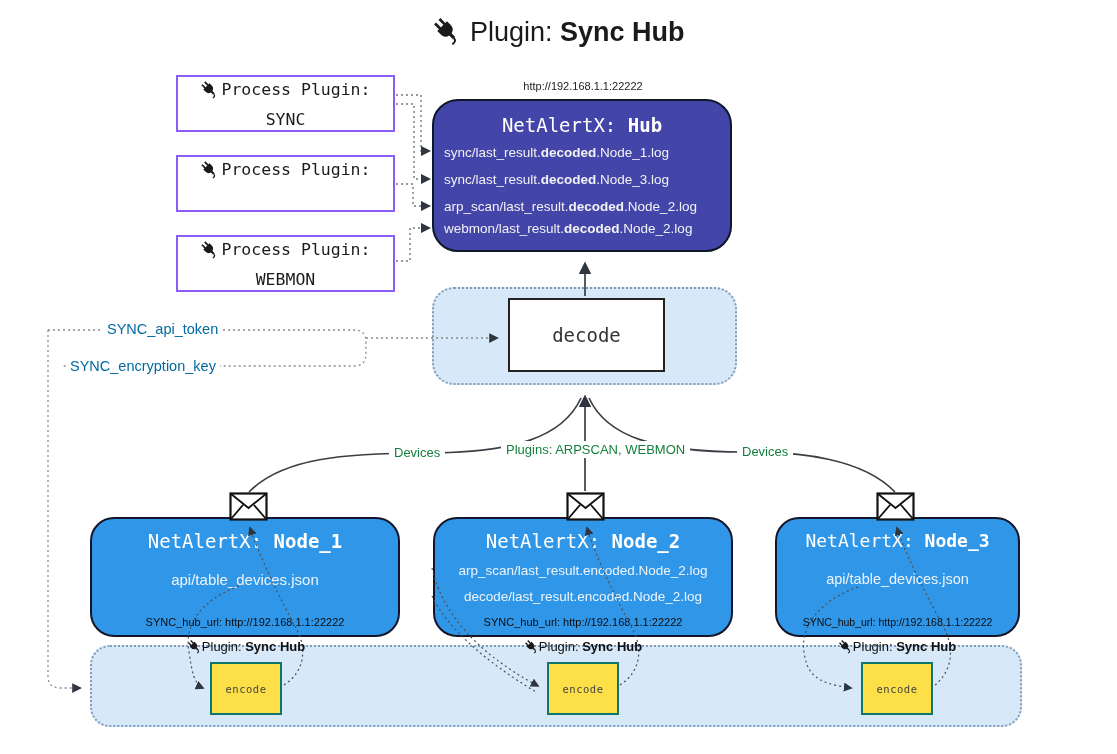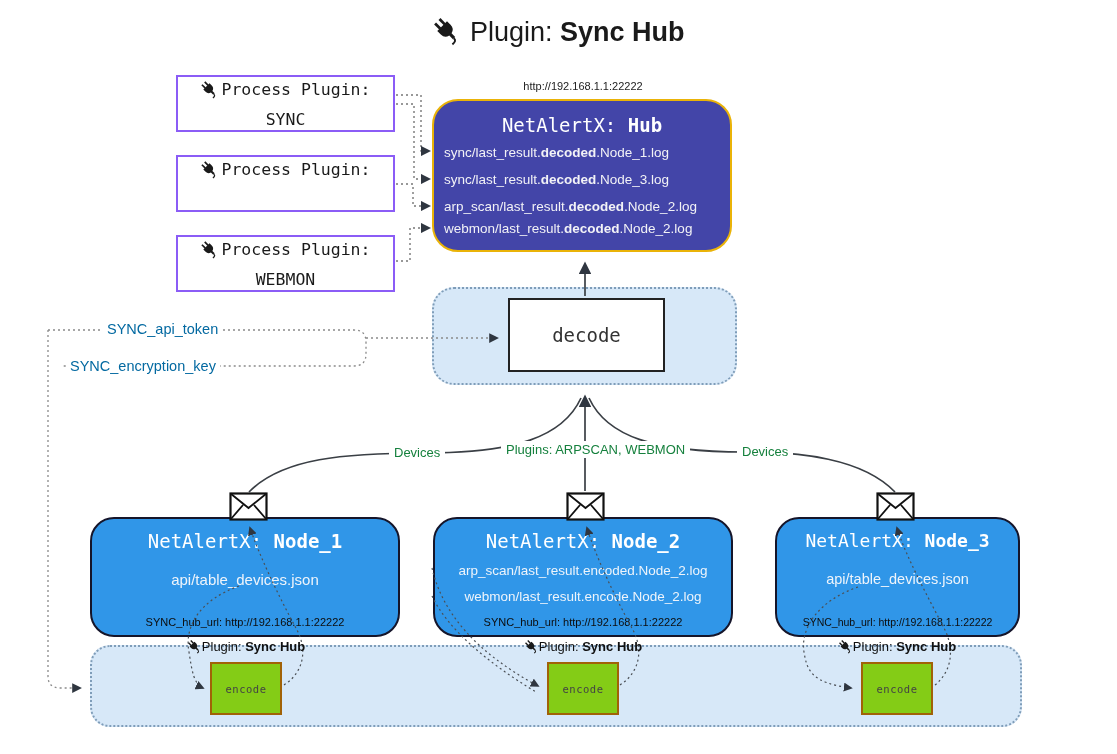--- a/index.html
+++ b/index.html
@@ -16,21 +16,21 @@
   .title .t-name{font-weight:bold;}
   .plug-icon{display:inline-block;vertical-align:-5px;}
 
   
   .pbox{width:219px;height:57px;left:176px;background:#fff;border:2px solid #8b5cf6;
         text-align:center;font-size:16.5px;color:#1a1a1a;line-height:1.55;box-sizing:border-box;}
   .pbox .plug-icon{vertical-align:-4px;margin-right:2px;}
 
   
   .huburl{left:433px;width:300px;top:80px;text-align:center;font-size:11px;color:#222;}
-  .hub{left:432px;top:99px;width:300px;height:153px;background:#4345a8;border:2px solid #eab308;
+  .hub{left:432px;top:99px;width:300px;height:153px;background:#4345a8;border:2px solid #0f172a;
        border-radius:26px;box-sizing:border-box;color:#fff;}
   .hub-title{left:0;right:0;top:13px;text-align:center;font-size:19px;color:#fff;}
   .hub-title .b{font-weight:bold;}
   .hublog{left:10px;right:2px;font-size:13.5px;color:#f2f2f6;white-space:nowrap;}
   .hublog b{font-weight:bold;}
 
   
   .panel{background:#d7e8f8;border:2px dotted #7f9db9;box-sizing:border-box;}
   .decode-wrap{left:432px;top:287px;width:305px;height:98px;border-radius:22px;}
   .decode-box{left:508px;top:298px;width:157px;height:74px;background:#fff;border:2px solid #222;
@@ -44,21 +44,21 @@
   
   .node{background:#3096e8;border:2px solid #15152a;border-radius:24px;box-sizing:border-box;
         top:517px;height:120px;color:#fff;}
   .node-title{left:0;right:0;top:11px;text-align:center;font-size:19px;color:#fff;white-space:nowrap;}
   .node-title .b{font-weight:bold;}
   .node-file{left:4px;right:4px;text-align:center;font-size:14px;color:#eef4fb;white-space:nowrap;}
   .node-url{left:0;right:0;bottom:7px;text-align:center;font-size:11px;color:#0d0d0d;white-space:nowrap;}
 
   
   .bottom-wrap{left:90px;top:645px;width:932px;height:82px;border-radius:20px;}
-  .encode-box{top:662px;width:72px;height:53px;background:#84cc16;border:2px solid #a16207;box-sizing:border-box;
+  .encode-box{top:662px;width:72px;height:53px;background:#fde047;border:2px solid #0f766e;box-sizing:border-box;
               display:flex;align-items:center;justify-content:center;
               font-size:10.5px;letter-spacing:.5px;color:#444;}
   .enc-label{top:639px;width:170px;text-align:center;font-size:13px;color:#111;white-space:nowrap;}
   .enc-label .b{font-weight:bold;}
   .enc-label .plug-icon{vertical-align:-3px;}
 
   svg.overlay{position:absolute;left:0;top:0;pointer-events:none;}
   .env{position:absolute;top:492px;}
 </style>
 </head>
@@ -149,21 +149,21 @@
   </div>
   <div class="abs node-file" style="top:52px;font-size:15px">api/table_devices.json</div>
   <div class="abs node-url">SYNC_hub_url: http://192.168.1.1:22222</div>
 </div>
 
 <div class="abs node" style="left:433px;width:300px">
   <div class="abs node-title mono">
     <span>NetAlertX:</span> <span class="b">Node_2</span>
   </div>
   <div class="abs node-file" style="top:44px;font-size:13.5px">arp_scan/last_result.encoded.Node_2.log</div>
-  <div class="abs node-file" style="top:70px;font-size:13.5px">webmon/last_result.encode.Node_2.log</div>
+  <div class="abs node-file" style="top:70px;font-size:13.5px">decode/last_result.encoded.Node_2.log</div>
   <div class="abs node-url">SYNC_hub_url: http://192.168.1.1:22222</div>
 </div>
 
 <div class="abs node" style="left:775px;width:245px">
   <div class="abs node-title mono" style="font-size:18px">
     <span>NetAlertX:</span> <span class="b">Node_3</span>
   </div>
   <div class="abs node-file" style="top:52px;font-size:14.5px">api/table_devices.json</div>
   <div class="abs node-url" style="font-size:10.5px">SYNC_hub_url: http://192.168.1.1:22222</div>
 </div>

